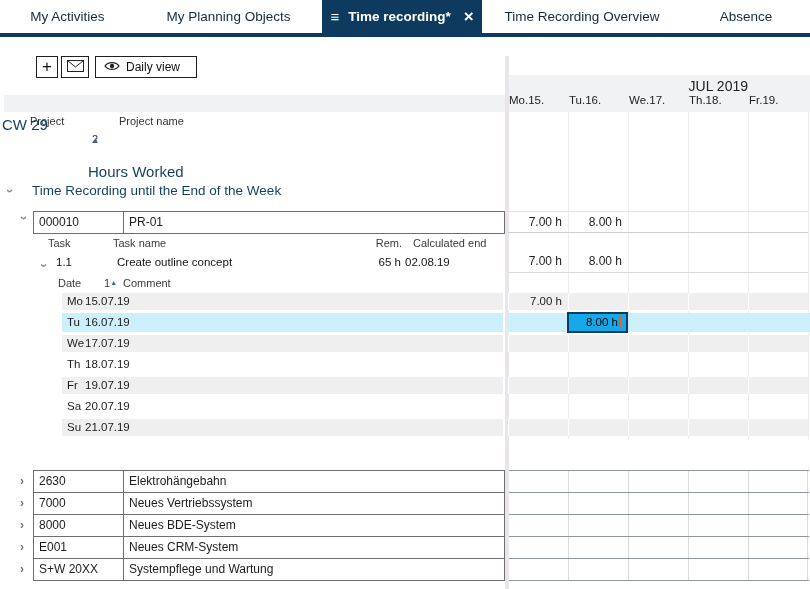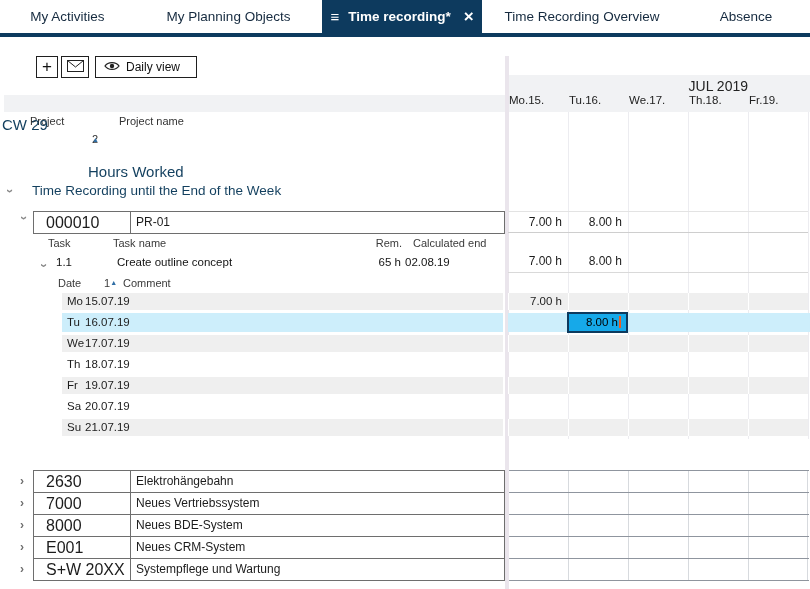--- a/index.html
+++ b/index.html
@@ -38,21 +38,21 @@
   
   .cw { position:absolute; left:2px; top:116px; font-size:15px; color:#123f5e; }
   .hours { position:absolute; left:68px; top:163px; font-size:15px; color:#123f5e;margin-left:20px; }
   .section-row { position:absolute; left:0; top:182px; height:18px; width:505px; }
   .section-row .lbl { position:absolute; left:32px; font-size:13.5px; color:#123f5e; line-height:18px;text-align:right; }
   .chev-d { display:inline-block; color:#8a8a8a; font-size:12px; font-weight:bold; transform:rotate(90deg); }
   .chev-r { display:inline-block; color:#6f6f6f; font-size:12px; font-weight:bold; }
 
   
   .pbox { position:absolute; left:33px; width:472px; height:23px; border:1px solid #6e6e6e; background:#fff; display:flex; }
-  .pbox .c1 { width:90px; border-right:1px solid #6e6e6e; padding-left:5px; font-size:16px; line-height:21px;margin-left:7px; }
+  .pbox .c1 { width:90px; border-right:1px solid #6e6e6e; padding-left:5px; font-size:12px; line-height:21px; }
   .pbox .c2 { flex:1; padding-left:5px; font-size:12px; line-height:21px; }
   .rowchev { position:absolute; width:12px; height:14px; }
 
   .thead { position:absolute; height:16px; font-size:11px; color:#3a3a3a; line-height:16px; }
   .trow  { position:absolute; height:21px; font-size:11.5px; color:#141414; line-height:21px; }
   .abs { position:absolute; top:0; }
 
   
   .drow-l { position:absolute; left:62px; width:441px; height:17px; font-size:11.5px; line-height:17px; }
   .drow-l .d1 { position:absolute; left:5px; }

